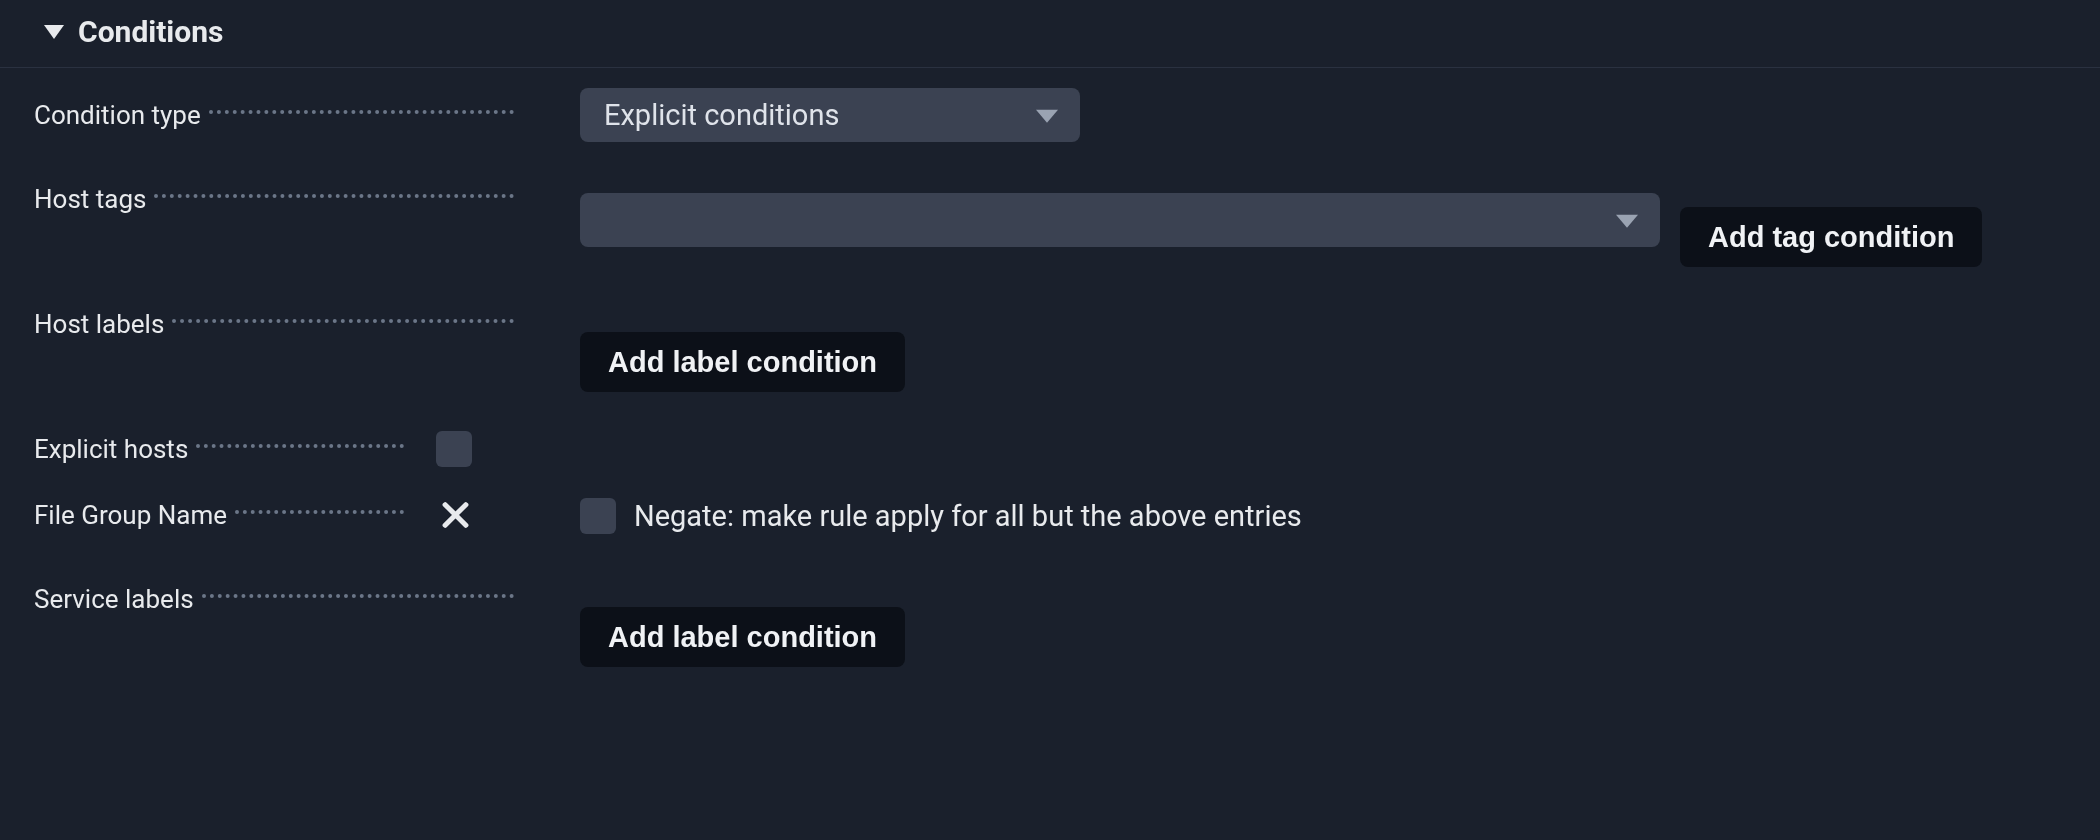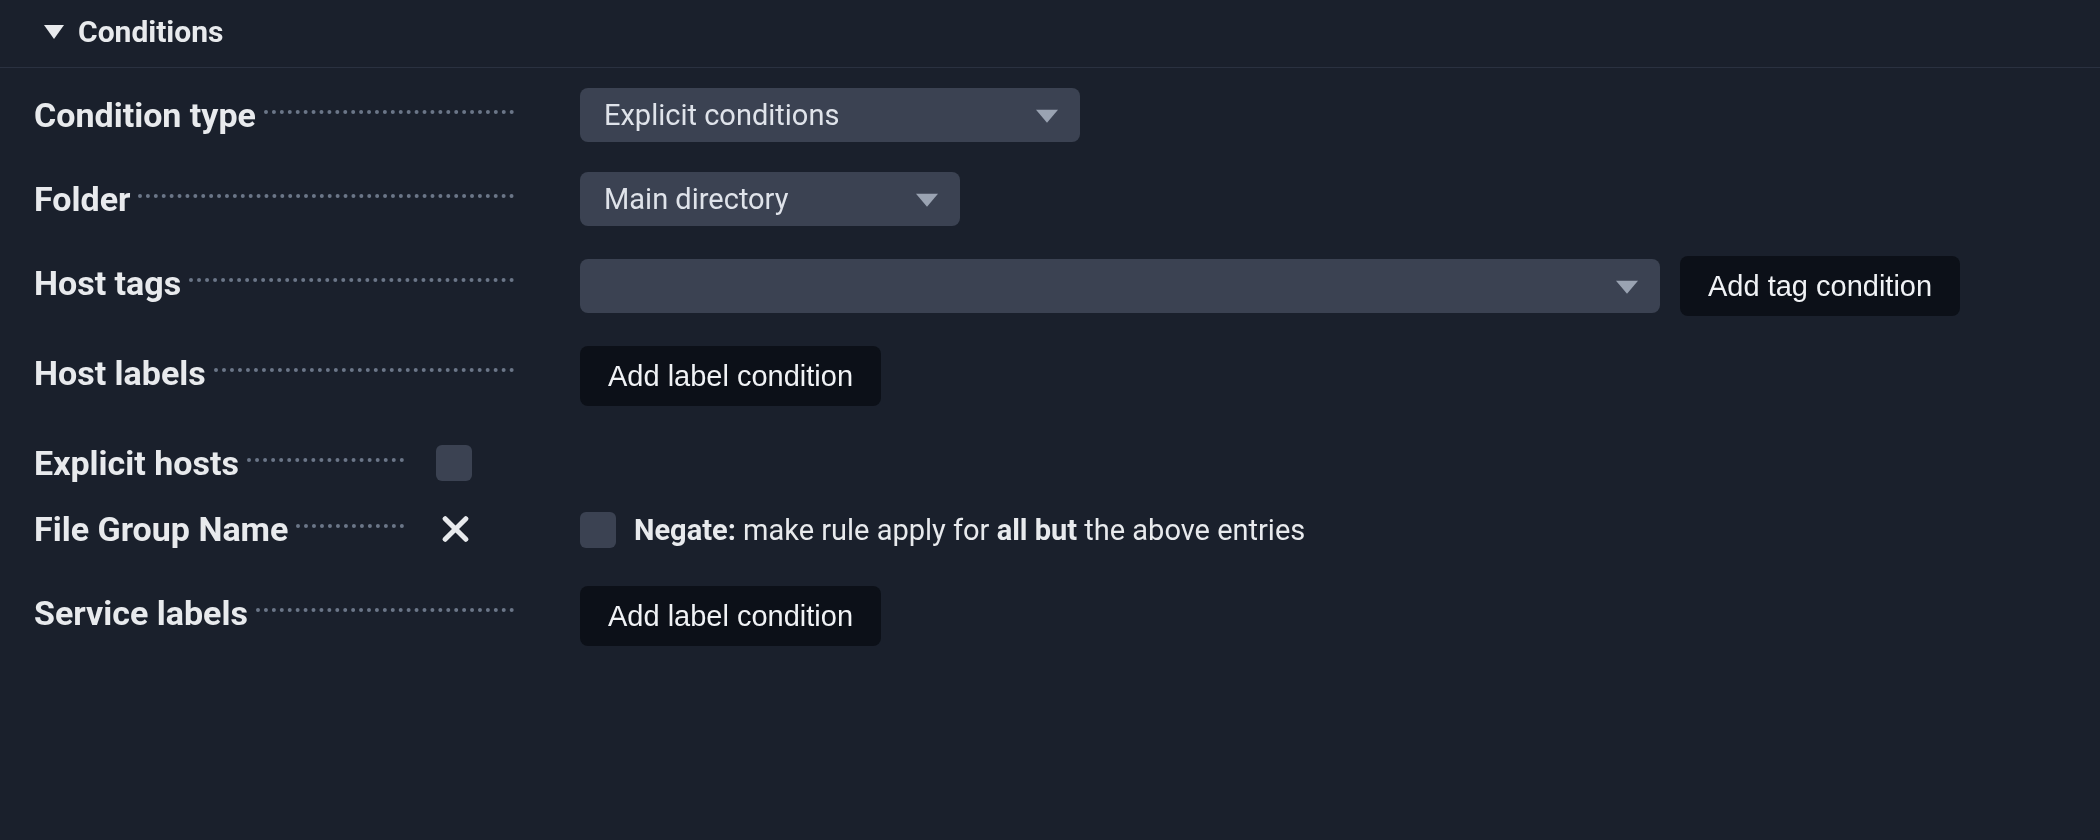--- a/index.html
+++ b/index.html
@@ -41,24 +41,23 @@
   .row.tight { margin-bottom: 12px; }
   .label-col {
     width: 480px;
     flex: 0 0 480px;
     display: flex;
     align-items: center;
     height: 54px;
   }
   .label-text {
     white-space: nowrap;
-    font-size: 34px;
+    font-size: 26px;
     color: #e8eaed;
     padding-right: 8px;
-    font-weight: bold;
   }
   .dots {
     flex: 1;
     border-bottom: 4px dotted #6b7688;
     height: 0;
     margin-bottom: 6px;
   }
   .label-extra {
     width: 54px;
     flex: 0 0 54px;
@@ -101,25 +100,26 @@
     width: 1080px;
     padding-left: 24px;
   }
   .btn-dark {
     background: #0c1018;
     border-radius: 8px;
     height: 60px;
     display: inline-flex;
     align-items: center;
     padding: 0 28px;
-    font-weight: 400;
+    font-weight: 700;
     font-size: 29px;
     color: #f0f2f5;
     cursor: pointer;
     border: none;
+    margin-top: 35px;
   }
   .checkbox {
     width: 36px; height: 36px;
     background: #3b4252;
     border-radius: 6px;
     display: inline-block;
     position: relative;
     cursor: pointer;
   }
   .x-icon {
@@ -150,21 +150,21 @@
   .text-input.w1 { width: 620px; }
   .text-input.w2 { width: 500px; }
   .negate-line {
     display: flex;
     align-items: center;
     gap: 18px;
     margin-top: 10px;
     width: 100%;
     font-size: 29px;
   }
-  .negate-line .bold { font-weight: 700; }
+  .negate-line .bold { font-weight: 400; }
   .stack { display: flex; flex-direction: column; gap: 14px; }
   .hline { display: flex; align-items: center; gap: 20px; }
 </style>
 </head>
 <body>
 
 <div class="panel">
 
   <div class="section-header">
     <span class="tri"></span>
@@ -180,33 +180,20 @@
       </div>
       <div class="label-extra"></div>
       <div class="control-col">
         <div class="select" style="width:500px">
           <span>Explicit conditions</span>
           <span class="caret"></span>
         </div>
       </div>
     </div>
 
-    <div class="row">
-      <div class="label-col">
-        <span class="label-text">Folder</span>
-        <span class="dots"></span>
-      </div>
-      <div class="label-extra"></div>
-      <div class="control-col">
-        <div class="select" style="width:380px">
-          <span>Main directory</span>
-          <span class="caret"></span>
-        </div>
-      </div>
-    </div>
 
     <div class="row">
       <div class="label-col">
         <span class="label-text">Host tags</span>
         <span class="dots"></span>
       </div>
       <div class="label-extra"></div>
       <div class="control-col">
         <div class="select wide">
           <span></span>

